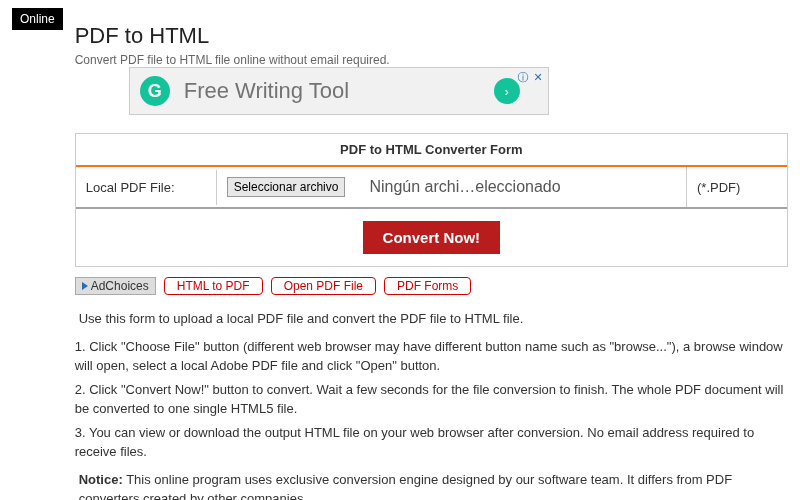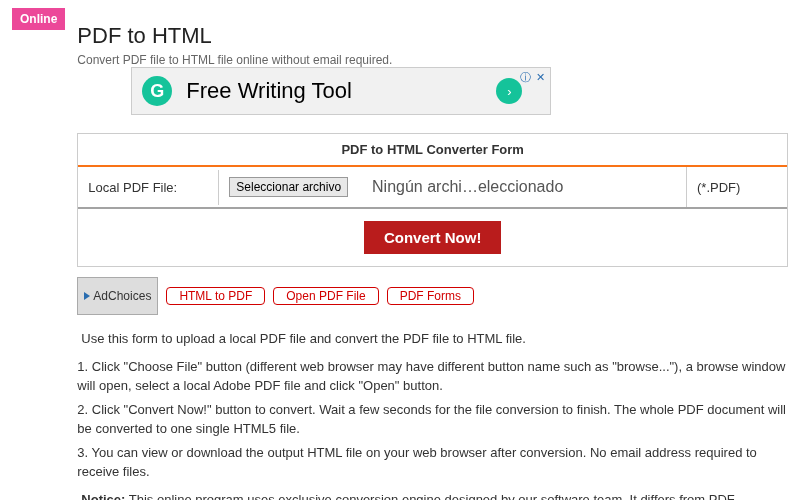--- a/index.html
+++ b/index.html
@@ -1,38 +1,38 @@
 <!DOCTYPE html>
 <html><head>
 <meta charset="utf-8">
 <style>
 body{margin:0;font-family:Arial,Helvetica,sans-serif;font-size:13px;color:#333;background:#fff}
 .wrap{width:800px;padding:8px 12px;box-sizing:border-box}
 .top{display:flex;align-items:flex-start;gap:12px}
-.badge{background:#ec4899;color:#fff;padding:4px 8px;font-weight:bold;font-size:12px}
+.badge{background:#000000;color:#fff;padding:4px 8px;font-weight:normal;font-size:12px}
 h1{margin:15px 0 4px;font-size:22px;font-weight:normal;color:#222}
 .sub{color:#666;font-size:12px;margin-bottom:0}
 .ad{display:flex;align-items:center;border:1px solid #ccc;background:#f1f1f1;height:48px;margin-left:54px;width:420px;position:relative;padding:0 60px 0 10px;box-sizing:border-box;margin-bottom:18px}
 .glogo{width:30px;height:30px;border-radius:50%;background:#15c39a;color:#fff;display:flex;align-items:center;justify-content:center;font-weight:bold;font-size:18px;margin-right:14px}
-.adtxt{font-size:22px;color:#000000}
+.adtxt{font-size:22px;color:#737373}
 .adarrow{position:absolute;right:28px;width:26px;height:26px;border-radius:50%;background:#15c39a;color:#fff;display:flex;align-items:center;justify-content:center}
 .adclose{position:absolute;right:4px;top:2px;font-size:11px;color:#2a6db0;letter-spacing:1px}
 .form{border:1px solid #ccc;margin-left:0}
 .formh{text-align:center;font-weight:bold;padding:8px;border-bottom:2px solid #f97316;font-size:13px}
 .formrow{display:flex;align-items:center;border-bottom:2px solid #a3a3a3}
 .cell{padding:10px;font-size:13px}
 .c1{width:120px;border-right:1px solid #ccc}
 .c2{flex:1;border-right:1px solid #ccc;display:flex;align-items:center;gap:24px}
 .c3{width:80px}
 .filebtn{background:#e8e8e8;border:1px solid #999;padding:2px 6px;font-size:12px;cursor:pointer}
 .filetxt{color:#555;font-size:16px}
 .convertrow{text-align:center;padding:12px}
 .convert{background:#b91c1c;color:#fff;border:none;padding:8px 20px;font-size:15px;font-weight:bold;cursor:pointer}
 .chips{margin:10px 0 14px;display:flex;align-items:center;gap:8px;font-size:12px}
-.adc{background:#ddd;border:1px solid #aaa;padding:11px 6px;display:inline-flex;align-items:center;gap:3px}
+.adc{background:#ddd;border:1px solid #aaa;padding:1px 6px;display:inline-flex;align-items:center;gap:3px}
 .tri{width:0;height:0;border-left:6px solid #2a6db0;border-top:4px solid transparent;border-bottom:4px solid transparent}
 .pill{border:1px solid #d20000;color:#d20000;border-radius:4px;padding:1px 12px;cursor:pointer}
 .content p{margin:8px 4px;line-height:1.5;font-size:13px}
 .insline{margin:4px 0;line-height:1.5}
 b{font-weight:bold}
 </style>
 </head>
 <body>
 
 <div class="wrap">

